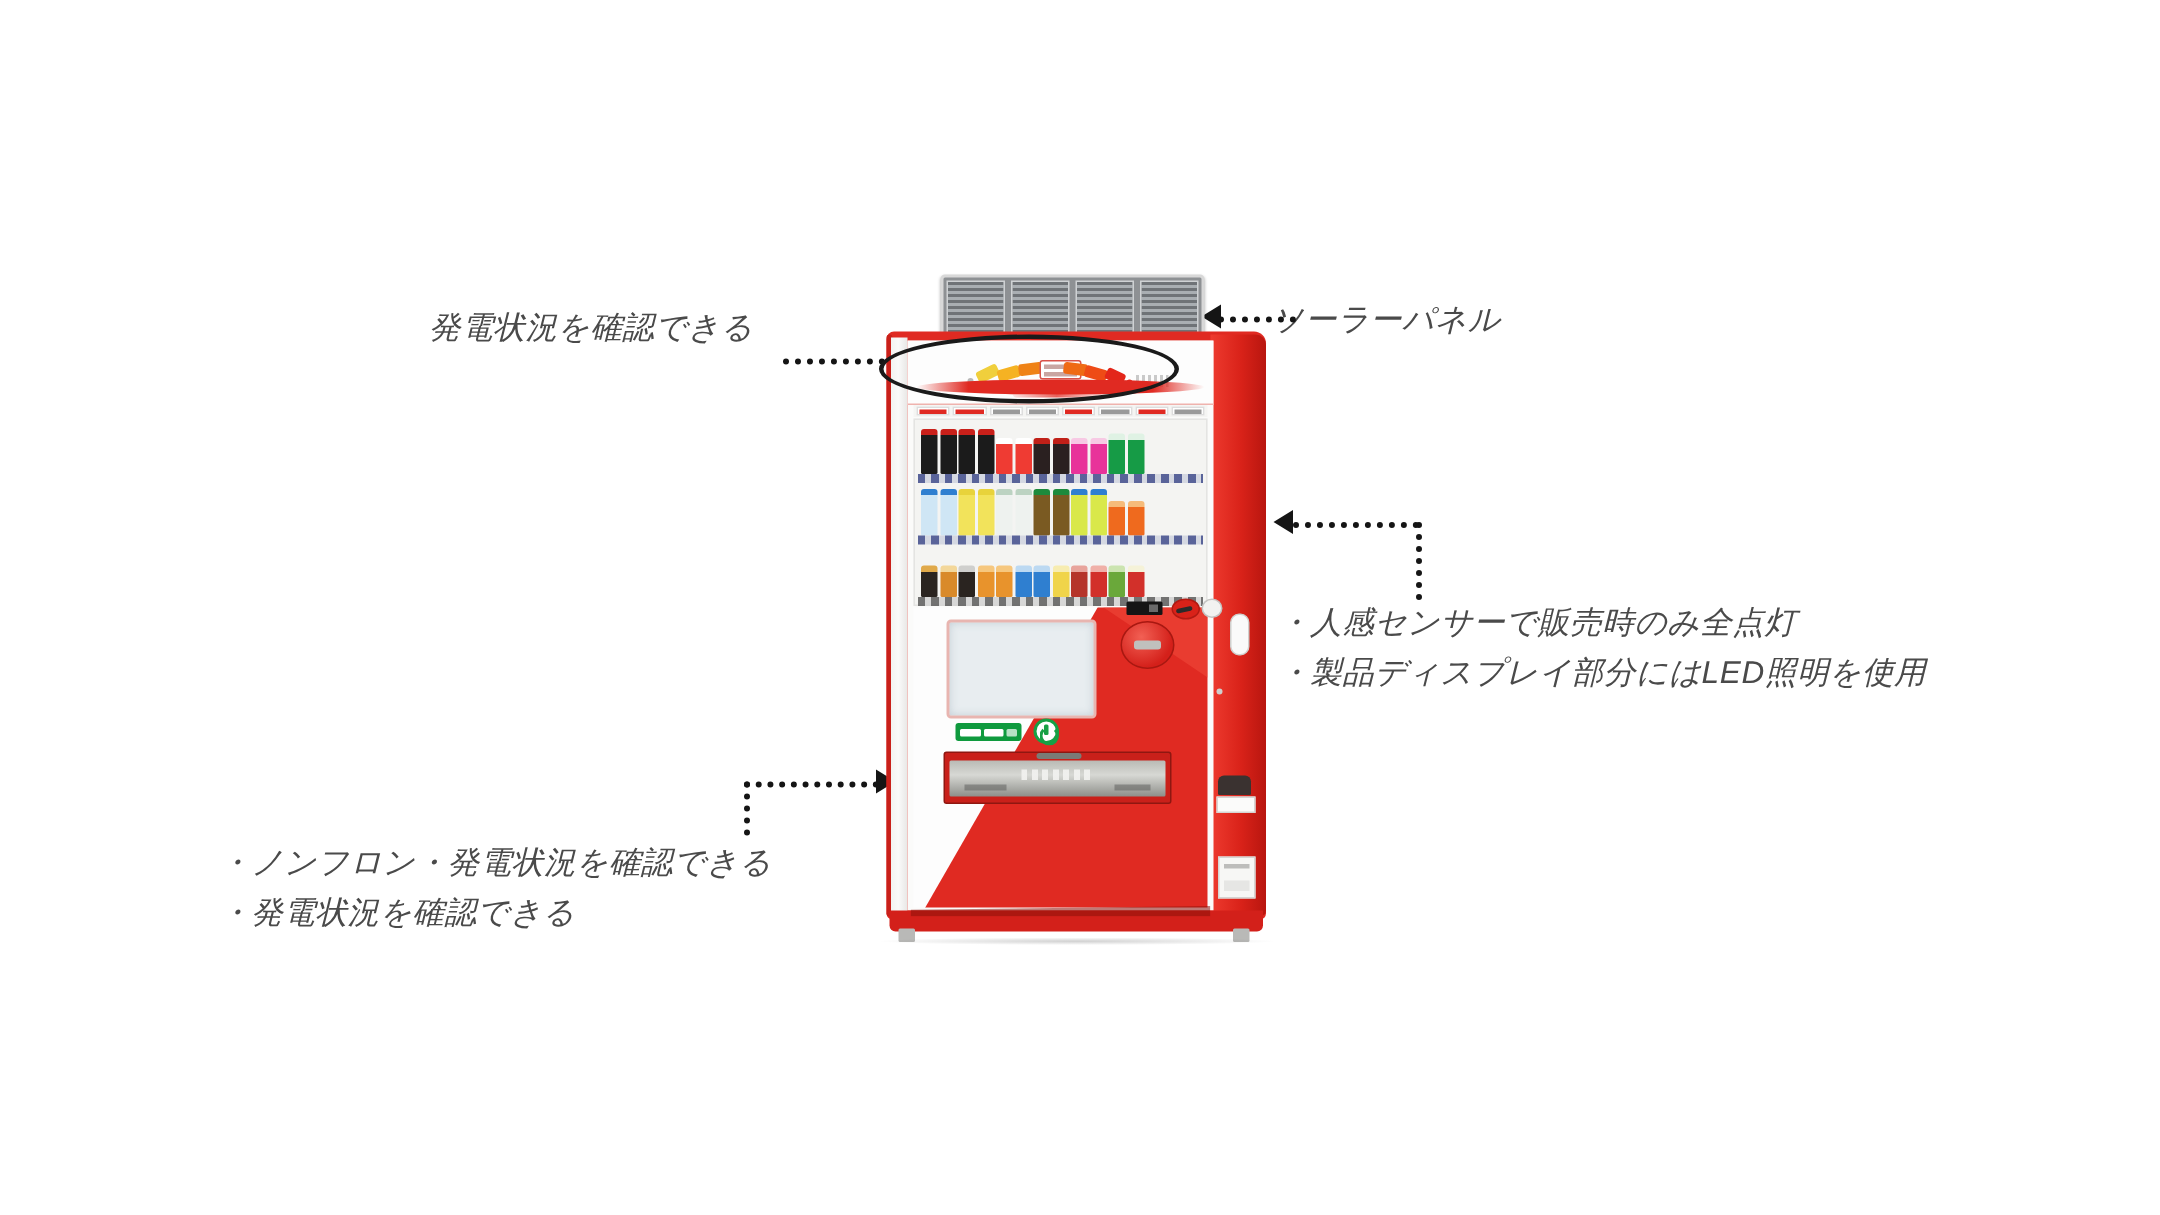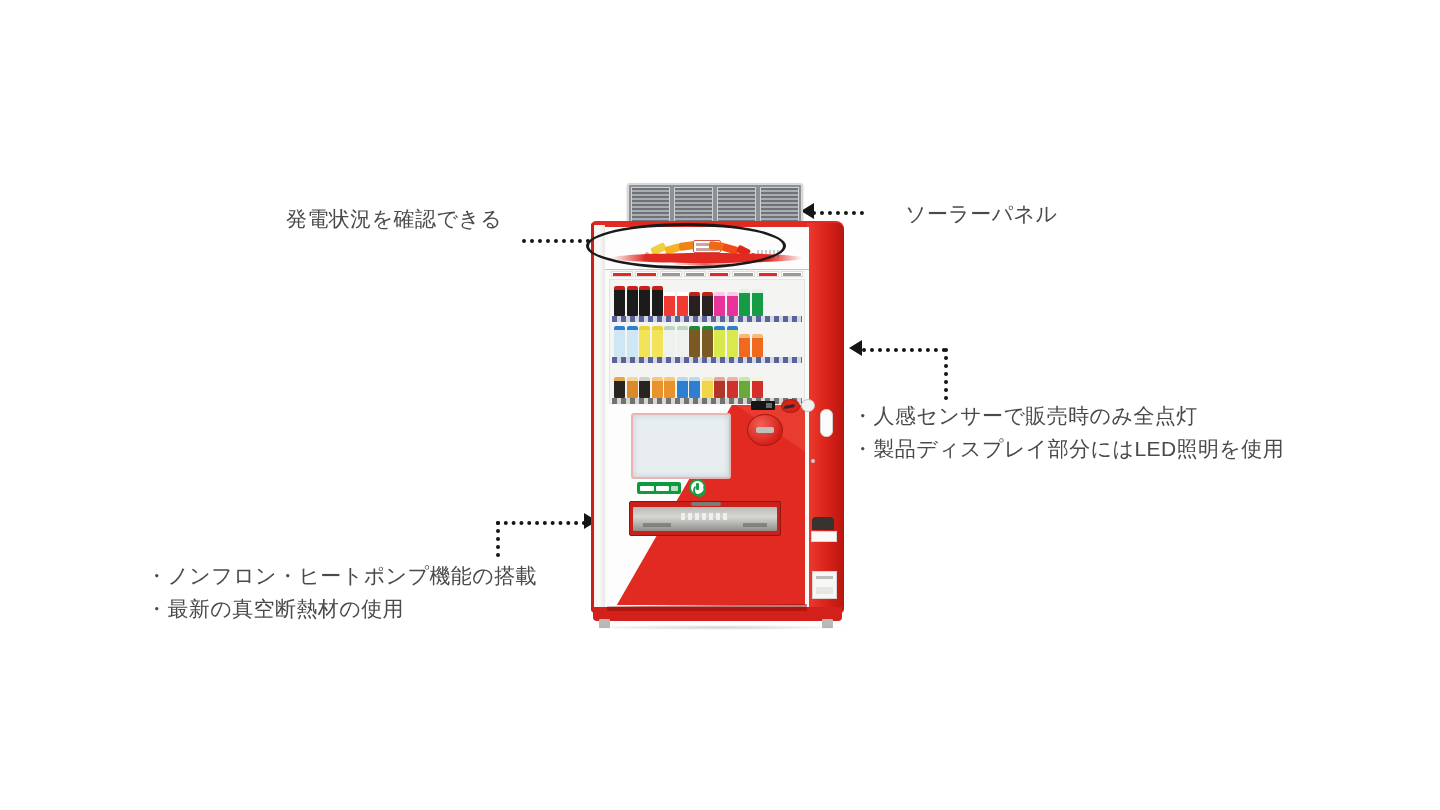--- a/index.html
+++ b/index.html
@@ -4,26 +4,26 @@
 <title>Vending Machine Feature Diagram</title>
 <style>
   html,body{margin:0;padding:0;}
   body{
     width:1440px;height:810px;
     background:#ffffff;
     font-family:"Liberation Sans","DejaVu Sans",sans-serif;
     overflow:hidden;
     position:relative;
   }
-  .stage{position:absolute;left:0;top:0;width:1440px;height:810px;}
+  .stage{position:absolute;left:0;top:0;width:1440px;height:810px;font-style:italic;}
 
   
   .anno{position:absolute;color:#4a4a4a;font-size:21px;line-height:1.55;white-space:nowrap;letter-spacing:.02em;}
   #anno-indicator{left:286px;top:203px;text-align:left;}
-  #anno-solar{left:905px;top:198px;}
+  #anno-solar{left:848px;top:198px;}
   #anno-led{left:852px;top:400px;}
   #anno-heatpump{left:146px;top:560px;}
 
   
   .dotline{position:absolute;}
   .dot-h{height:0;border-top:4px dotted #151515;}
   .dot-v{width:0;border-left:4px dotted #151515;}
   .arrowhead{position:absolute;width:0;height:0;}
   .arrow-right{border-top:8px solid transparent;border-bottom:8px solid transparent;border-left:13px solid #151515;}
   .arrow-left{border-top:8px solid transparent;border-bottom:8px solid transparent;border-right:13px solid #151515;}
@@ -174,22 +174,22 @@
   <div class="anno" id="anno-solar">
     <div>ソーラーパネル</div>
   </div>
 
   <div class="anno" id="anno-led">
     <div>・人感センサーで販売時のみ全点灯</div>
     <div>・製品ディスプレイ部分にはLED照明を使用</div>
   </div>
 
   <div class="anno" id="anno-heatpump">
-    <div>・ノンフロン・ヒートポンプ機能の搭載</div>
-    <div>・最新の真空断熱材の使用</div>
+    <div>・ノンフロン・発電状況を確認できる</div>
+    <div>・発電状況を確認できる</div>
   </div>
 
   <div class="dotline dot-h" id="lead-ind-h"></div>
   <div class="arrowhead arrow-right" id="lead-ind-head"></div>
 
   <div class="dotline dot-h" id="lead-solar-h"></div>
   <div class="arrowhead arrow-left" id="lead-solar-head"></div>
 
   <div class="dotline dot-v" id="lead-led-v"></div>
   <div class="dotline dot-h" id="lead-led-h"></div>

